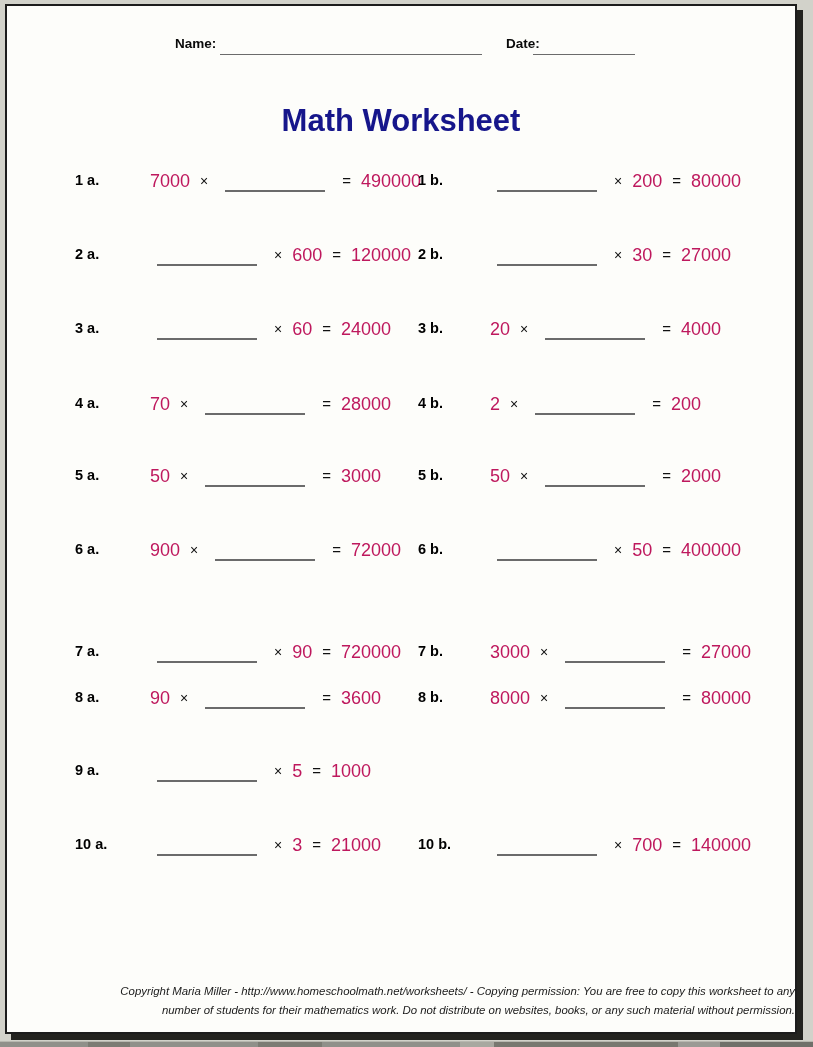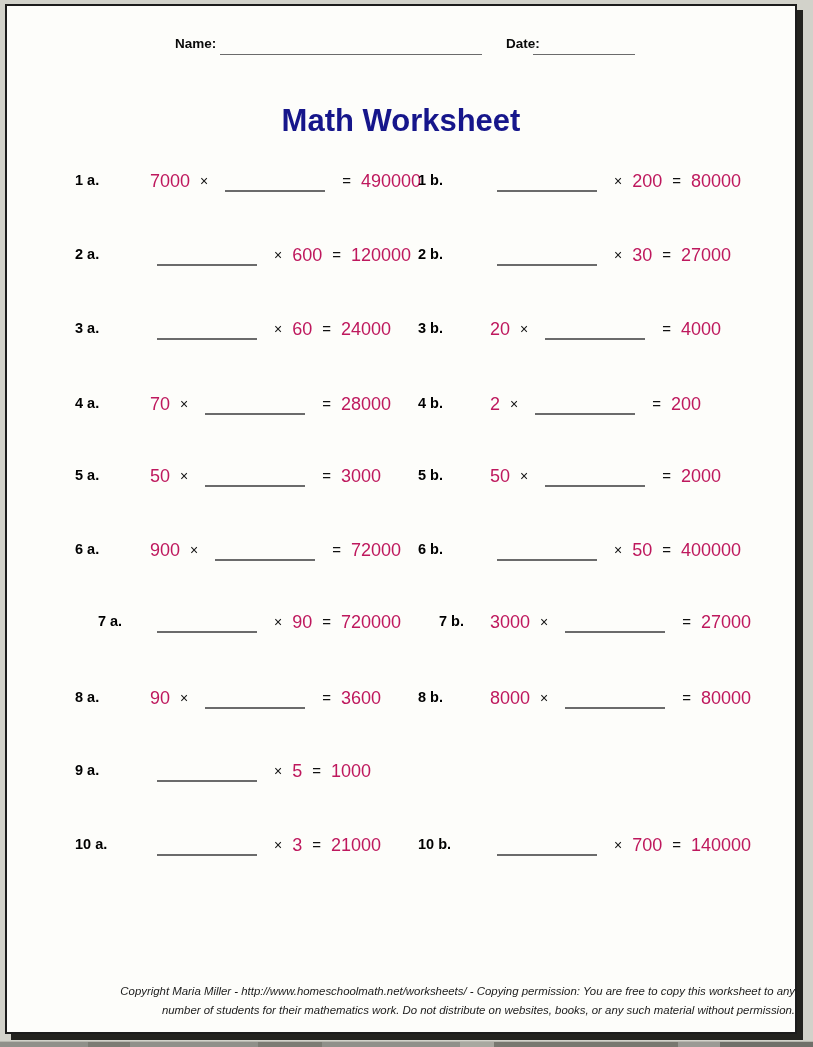--- a/index.html
+++ b/index.html
@@ -123,21 +123,21 @@
       <div class="prow" style="top: 534px;">
     <div class="cell cell-a">
       <span class="plabel">6 a.</span>
       <span class="prob"><span class="num">900</span><span class="times">×</span><span class="blank"></span><span class="eq">=</span><span class="num">72000</span></span>
     </div>
     <div class="cell cell-b">
       <span class="plabel">6 b.</span>
       <span class="prob"><span class="blank"></span><span class="times">×</span><span class="num">50</span><span class="eq">=</span><span class="num">400000</span></span>
     </div>
   </div>
-      <div class="prow" style="top: 606px; text-align: center;">
+      <div class="prow" style="top: 636px;">
     <div class="cell cell-a">
       <span class="plabel">7 a.</span>
       <span class="prob"><span class="blank"></span><span class="times">×</span><span class="num">90</span><span class="eq">=</span><span class="num">720000</span></span>
     </div>
     <div class="cell cell-b">
       <span class="plabel">7 b.</span>
       <span class="prob"><span class="num">3000</span><span class="times">×</span><span class="blank"></span><span class="eq">=</span><span class="num">27000</span></span>
     </div>
   </div>
       <div class="prow" style="top: 681.6px;">

